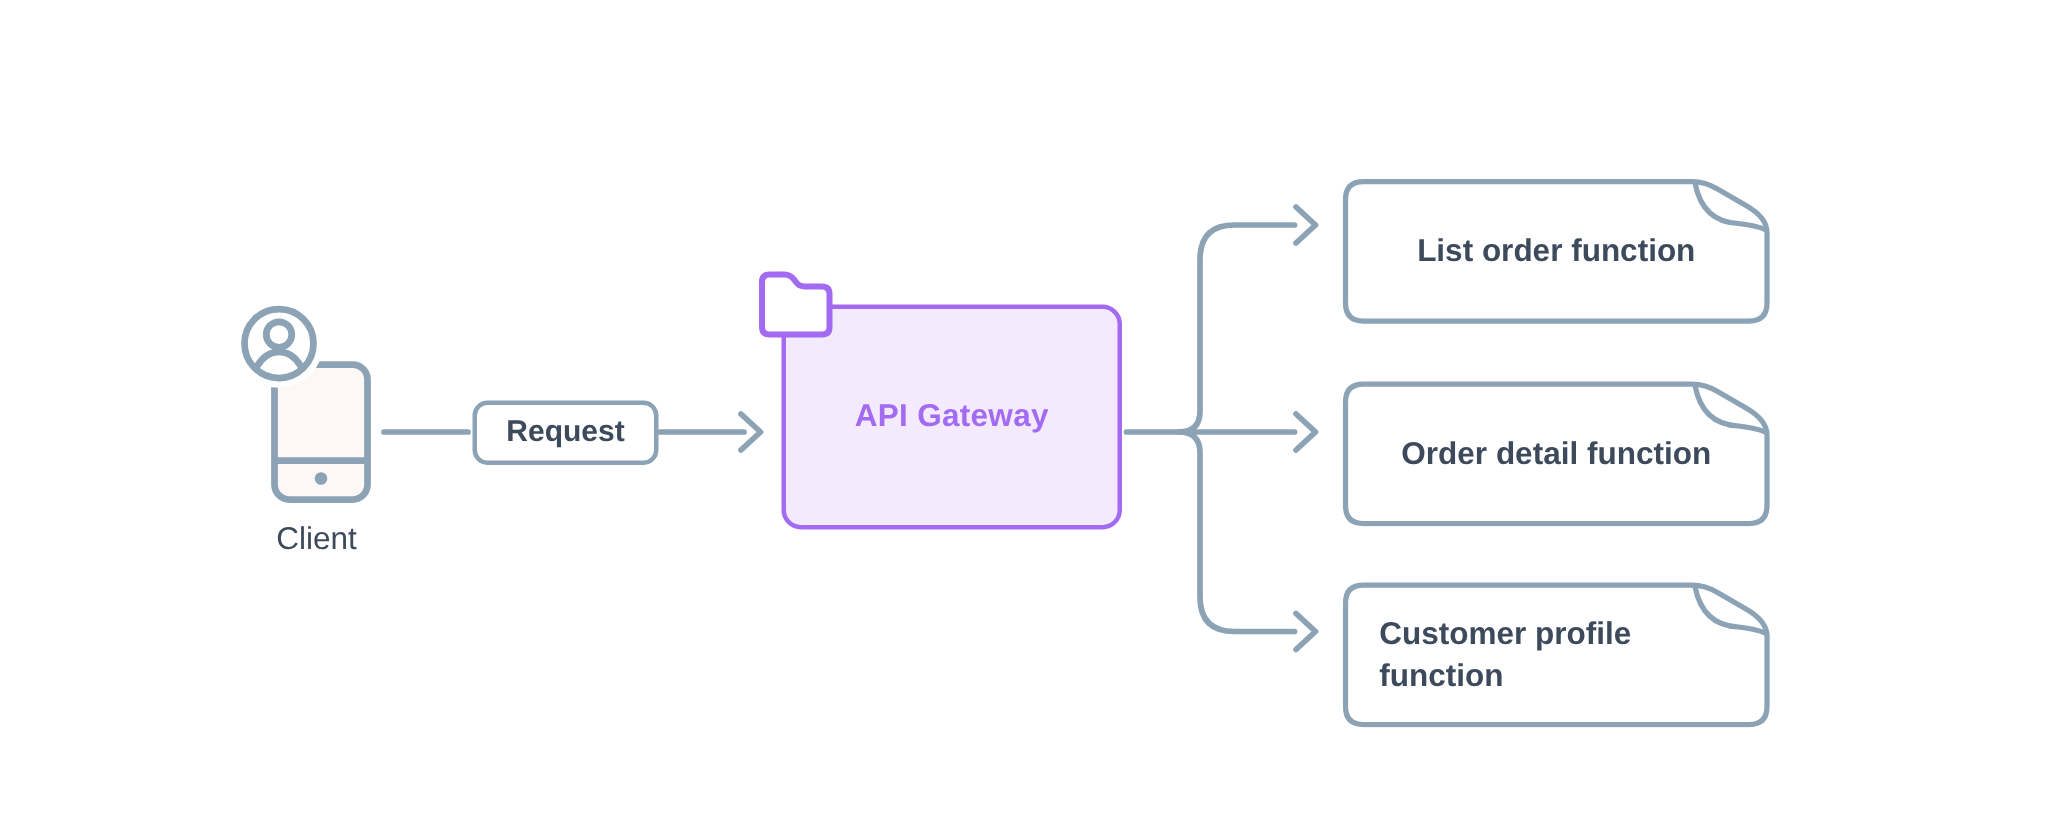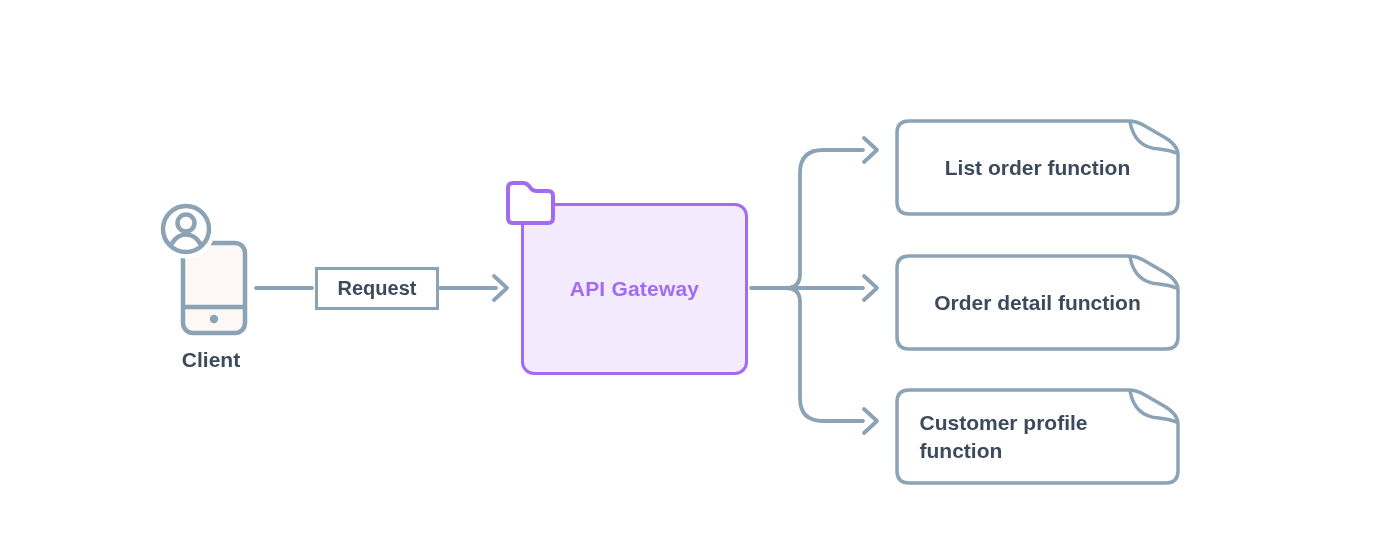--- a/index.html
+++ b/index.html
@@ -19,21 +19,21 @@
     position: absolute;
     left: 0;
     top: 0;
   }
   
   .gateway {
     position: absolute;
     left: 521px;
     top: 203px;
     width: 227px;
-    height: 172px;
+    height: 150px;
     box-sizing: border-box;
     background: #F3EAFE;
     border: 3.5px solid #A26BF2;
     border-radius: 13px;
     display: flex;
     align-items: center;
     justify-content: center;
     text-align: center;
   }
   .gateway-label {
@@ -45,21 +45,21 @@
   
   .request {
     position: absolute;
     left: 315px;
     top: 267px;
     width: 124px;
     height: 43px;
     box-sizing: border-box;
     background: #ffffff;
     border: 3px solid #8CA2B5;
-    border-radius: 0;
+    border-radius: 10px;
     display: flex;
     align-items: center;
     justify-content: center;
     color: #3C4A5C;
     font-size: 20px;
     font-weight: 700;
   }
   
   .fn {
     position: absolute;
@@ -97,21 +97,21 @@
     height: 186px;
   }
   .client-label {
     position: absolute;
     left: 0;
     top: 152px;
     width: 106px;
     text-align: center;
     color: #3C4A5C;
     font-size: 21px;
-    font-weight: 700;
+    font-weight: 400;
   }
   .folder-icon {
     position: absolute;
     left: 505px;
     top: 180px;
   }
 </style>
 </head>
 <body>
 

